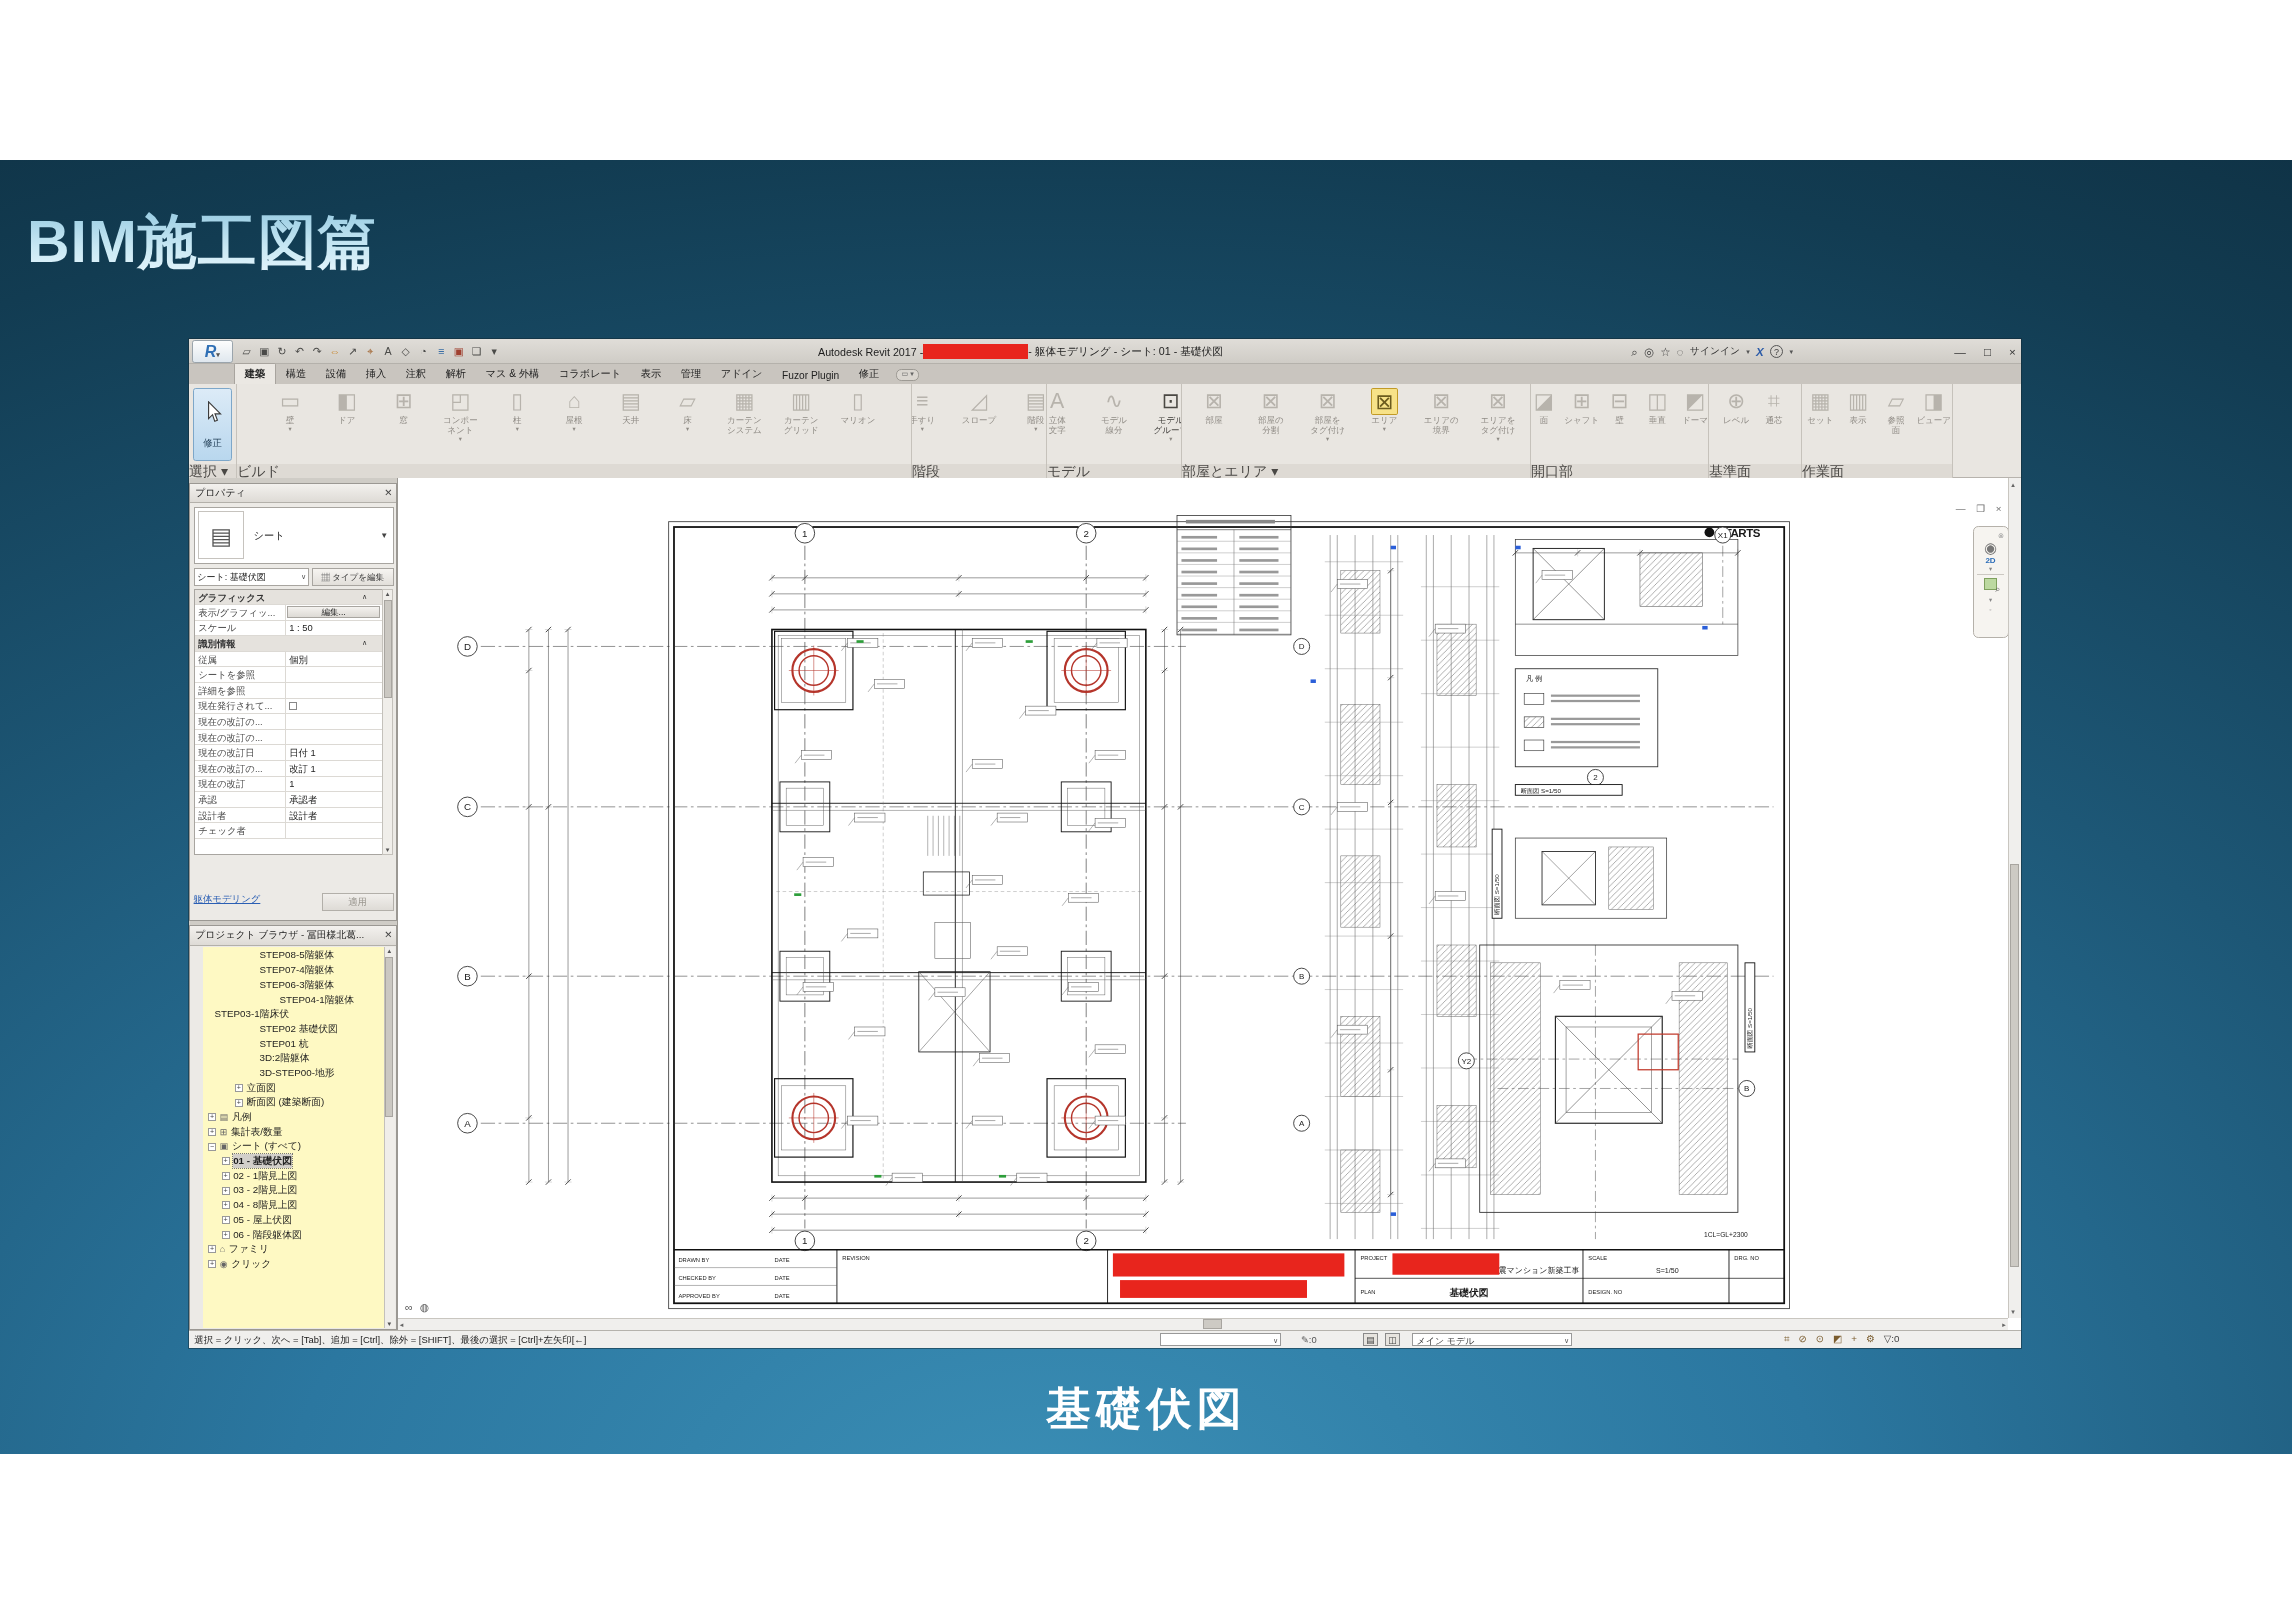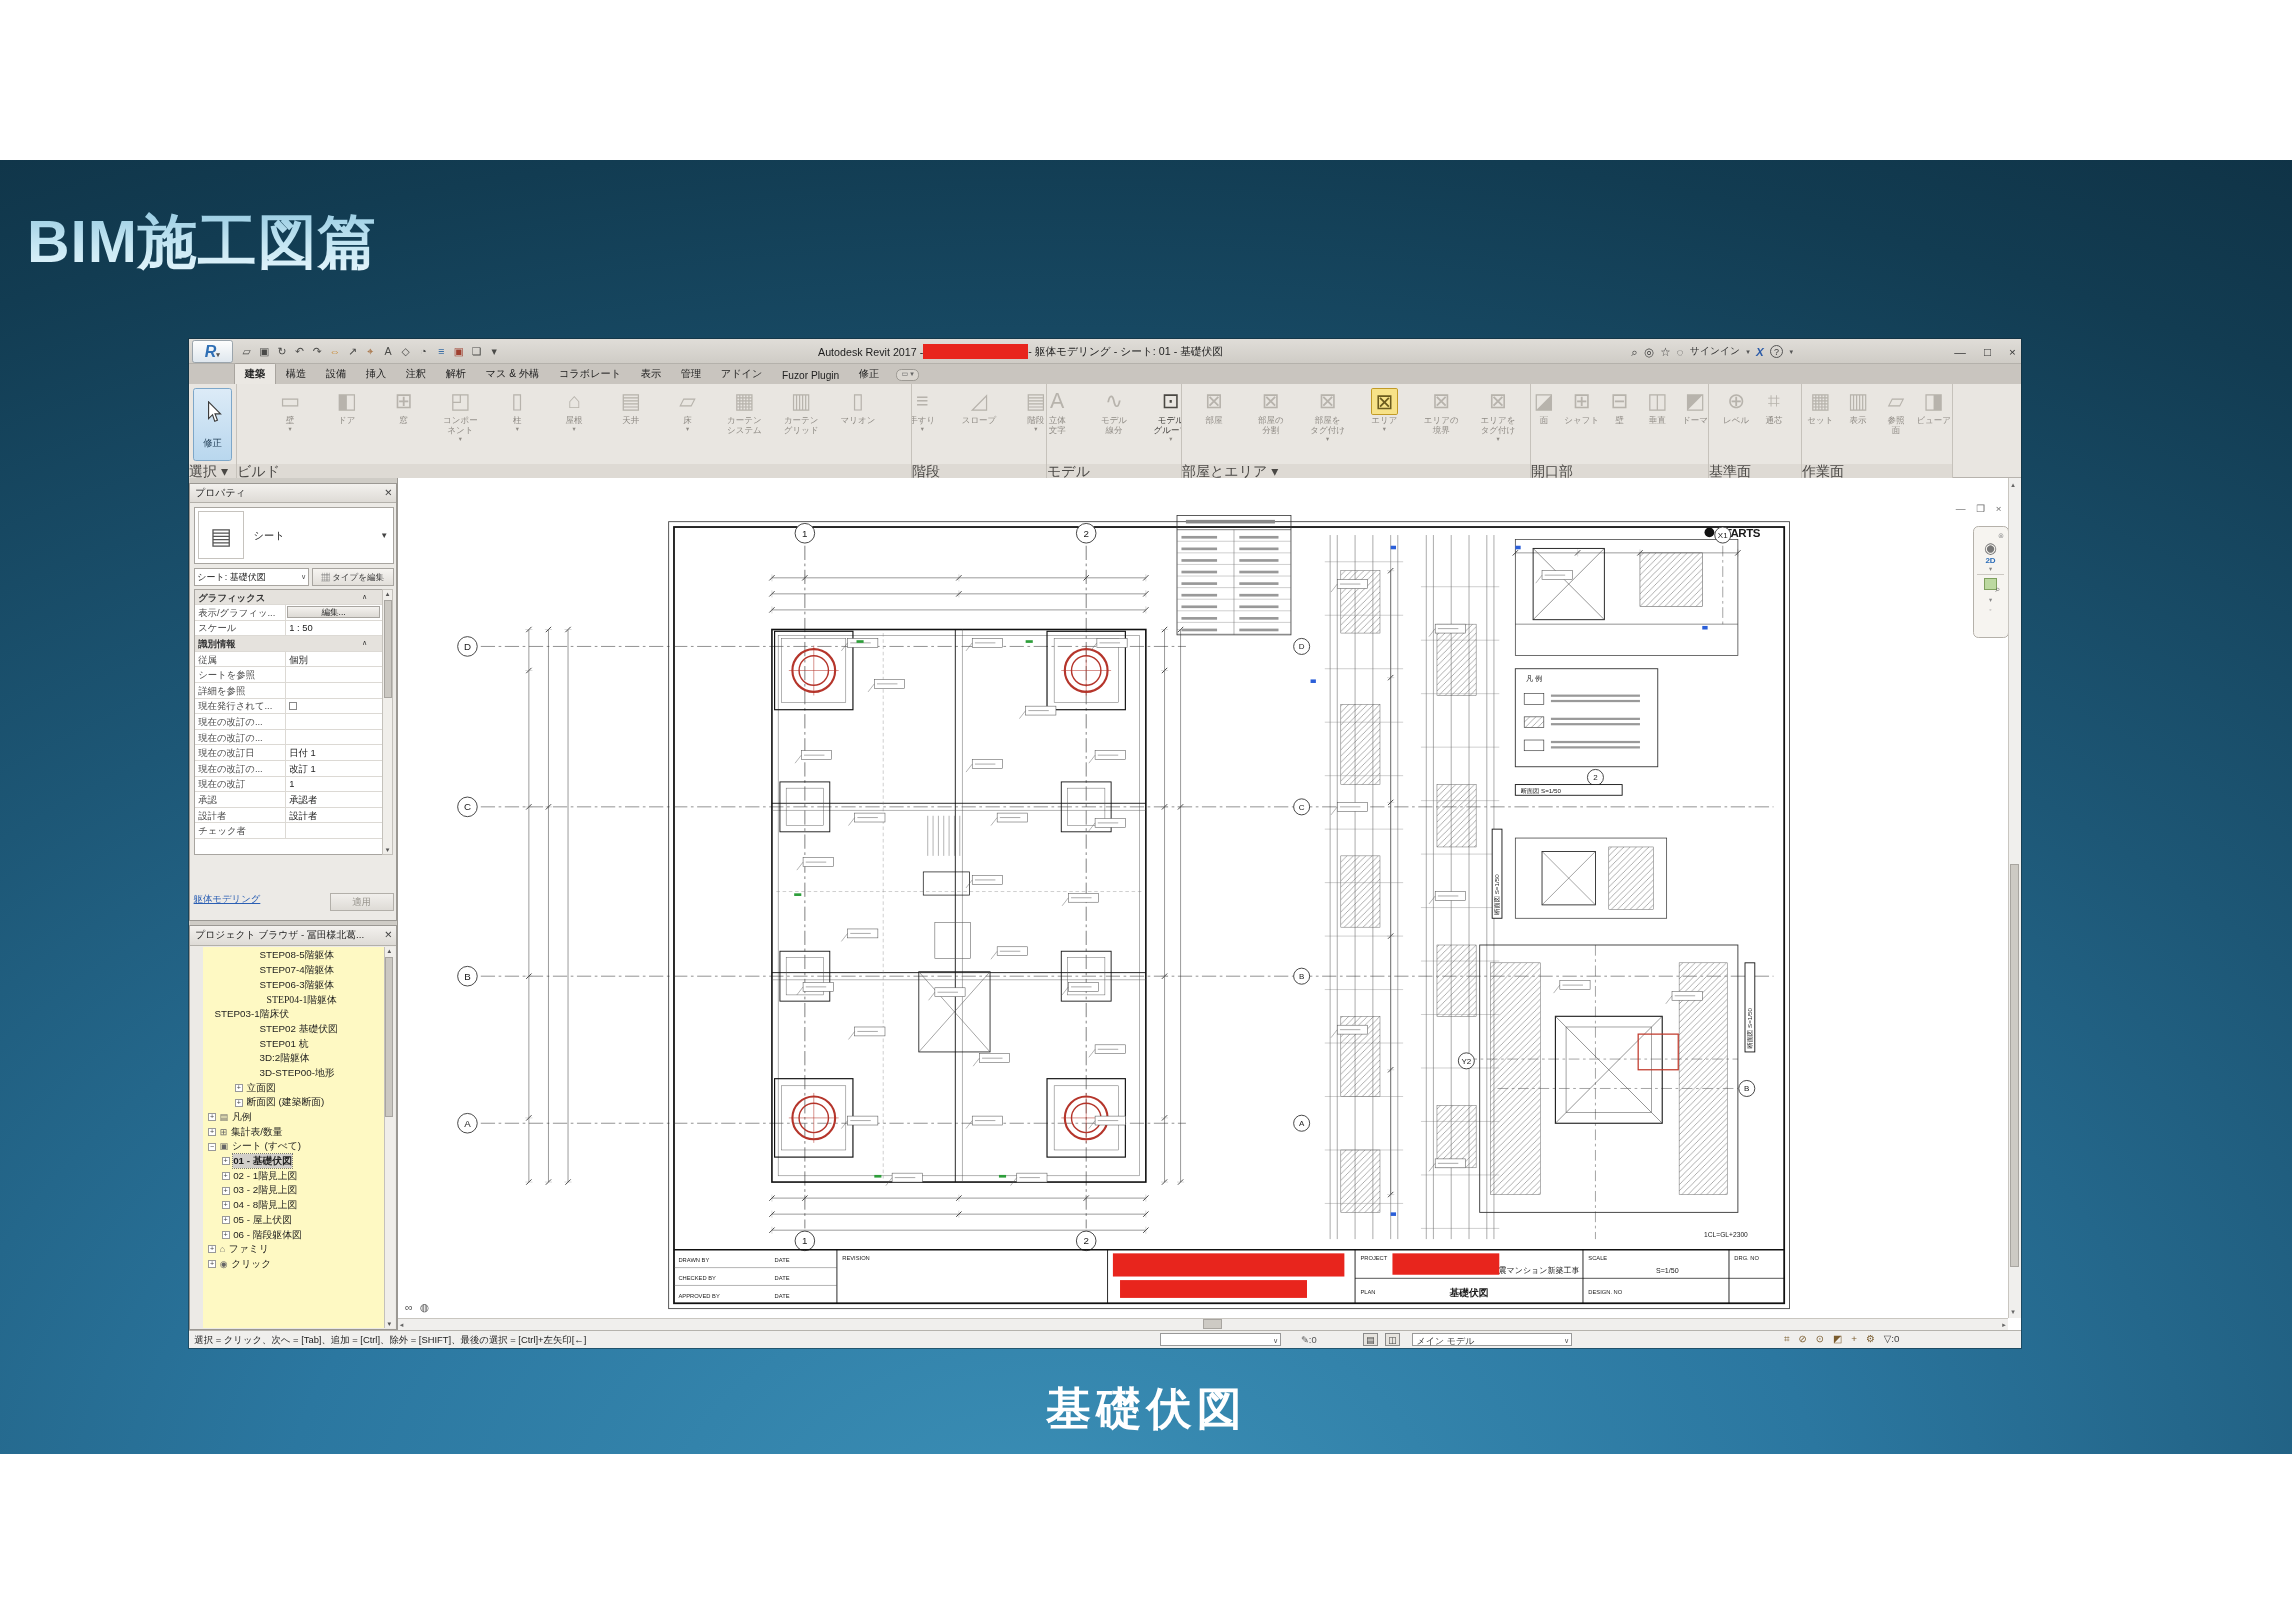--- a/index.html
+++ b/index.html
@@ -82,21 +82,21 @@
   .pchev { position:absolute; right:14.3px; top:0; font-size:7.1px; font-weight:normal; }
   .plab { width:91px; padding:1.8px 0 0 3.6px; color:#4a4a4a; border-right:0.9px solid #dcd9d4; overflow:hidden; white-space:nowrap; }
   .pval { flex:1; padding:1.8px 0 0 3.6px; color:#222; position:relative; overflow:hidden; white-space:nowrap; }
   .pbtn { position:absolute; left:1.8px; top:0.9px; right:1.8px; height:12.5px; background:linear-gradient(#f4f2ef,#dddad5); border:0.9px solid #a8a5a0; text-align:center; line-height:11.6px; font-size:8.5px; }
   .pchk { width:8px; height:8px; border:0.9px solid #888; margin-top:1.8px; background:#fff; }
   #pvscroll { position:absolute; right:2.7px; top:105px; width:11.6px; height:266px; background:#f0eeea; border:0.9px solid #c4c1bb; }
   .sthumb { position:absolute; left:0.9px; width:8px; background:#cbc8c2; border:0.9px solid #a8a5a0; }
   .sarrow { position:absolute; left:0; width:9.8px; text-align:center; font-size:6.2px; color:#555; }
   #phelp { position:absolute; left:3.6px; bottom:7.1px; width:200px; height:19.6px; }
   #phelp a { font-size:9.4px; color:#2b5fb4; text-decoration:underline; }
-  #papply { position:absolute; right:0; top:0; width:64px; height:18px; background:linear-gradient(#f1efec,#deDBd6); border:0.9px solid #b2afa9; color:#9a9790; text-align:center; line-height:16px; font-size:9.4px; }
+  #papply { position:absolute; right:0; top:0; width:72px; height:18px; background:linear-gradient(#f1efec,#deDBd6); border:0.9px solid #b2afa9; color:#9a9790; text-align:center; line-height:16px; font-size:9.4px; }
 
   #browser { top:447px; height:405px; }
   #tree { position:absolute; left:0.9px; top:20.5px; right:12.5px; bottom:0.9px; background:#fef9c3; overflow:hidden; padding-top:1.8px;margin-left:12px; }
   .trow { height:14.7px; line-height:14.3px; font-size:9.8px; color:#1e1e1e; white-space:nowrap; display:flex; align-items:center; gap:3.6px; }
   .texp { display:inline-block; width:8px; height:8px; border:0.9px solid #999; background:#fff; font-size:7.1px; line-height:6.2px; text-align:center; color:#444; flex:none; }
   .tico { font-size:9px; color:#666; flex:none; }
   .tlbl.sel { background:#d2cfca; outline:0.9px dotted #777; font-weight:bold; }
   #bvscroll { position:absolute; right:0.9px; top:20.5px; width:11.6px; bottom:0.9px; background:#f0eeea; border-left:0.9px solid #c4c1bb; }
 
   
@@ -1043,21 +1043,21 @@
             <span class="tlbl">STEP08-5階躯体</span>
           </div>
           <div class="trow" style="padding-left: 45px;">
             <span style="width: 8px; flex: 0 0 auto;"></span>
             <span class="tlbl">STEP07-4階躯体</span>
           </div>
           <div class="trow" style="padding-left: 45px;">
             <span style="width: 8px; flex: 0 0 auto;"></span>
             <span class="tlbl">STEP06-3階躯体</span>
           </div>
-          <div class="trow" style="padding-left: 52px; font-family: Liberation Serif, serif;">
+          <div class="trow" style="padding-left: 65px;">
             <span style="width: 8px; flex: 0 0 auto;"></span>
             <span class="tlbl">STEP04-1階躯体</span>
           </div>
           <div class="trow" style="">
             <span style="width: 8px; flex: 0 0 auto;"></span>
             <span class="tlbl">STEP03-1階床伏</span>
           </div>
           <div class="trow" style="padding-left: 45px;">
             <span style="width: 8px; flex: 0 0 auto;"></span>
             <span class="tlbl">STEP02 基礎伏図</span>

